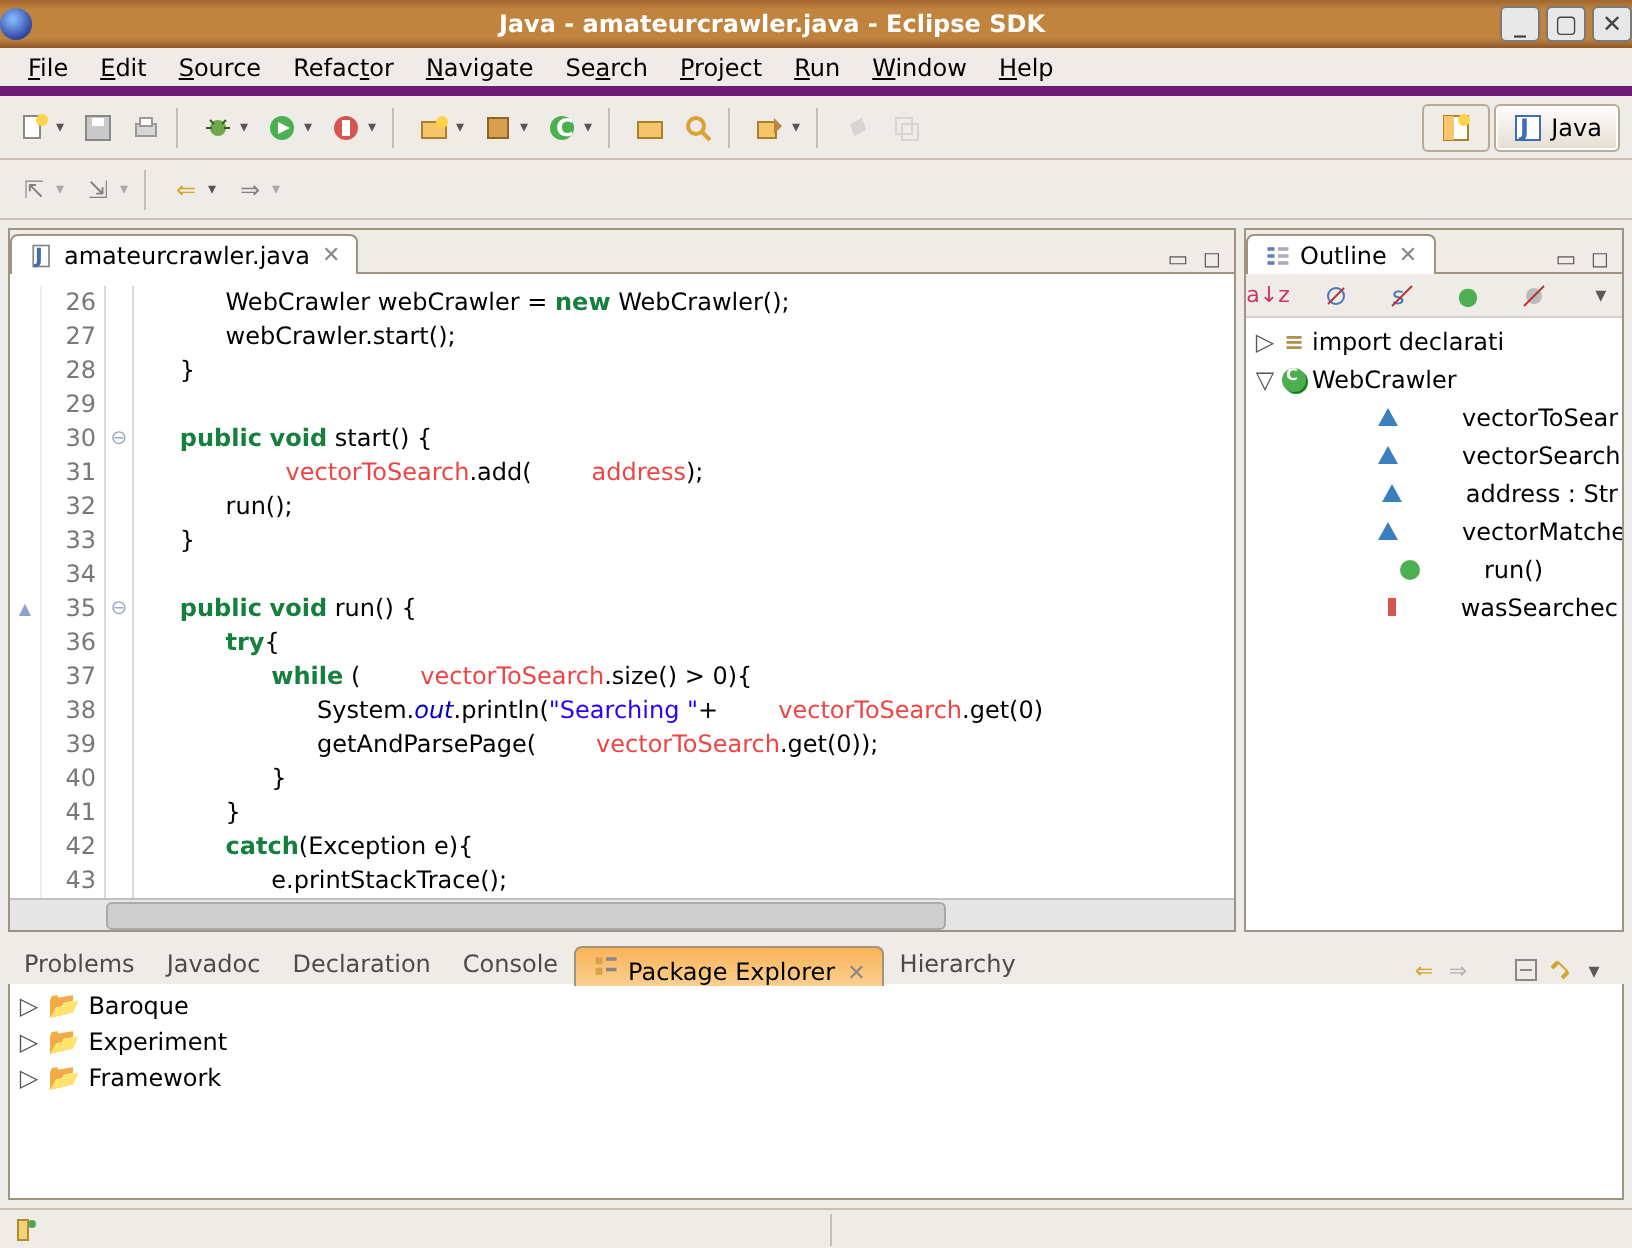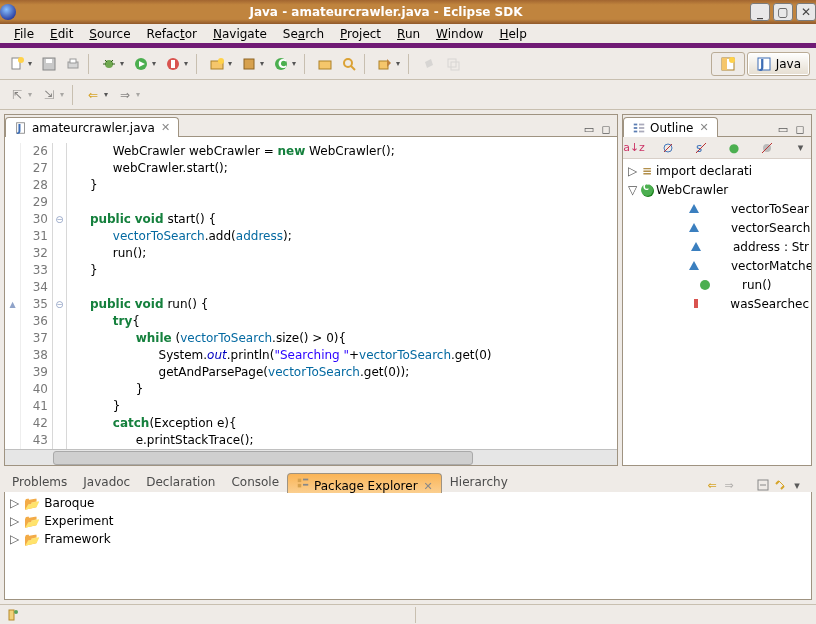--- a/index.html
+++ b/index.html
@@ -50,21 +50,21 @@
 .editor-body { flex: 1; display: flex; overflow: hidden; position: relative; font-family: "DejaVu Sans Mono", monospace; font-size: 12px; align-items: flex-end; }
 .gutter-ann { width: 16px; background: #fff; border-right: 1px solid #eee; }
 .gutter-ln { width: 32px; background: #fff; color: #787878; text-align: right; padding-right: 4px; border-right: 1px solid #d8d8d8; }
 .gutter-fold { width: 14px; background: #fff; border-right: 1px solid #d8d8d8; }
 .code { flex: 1; background: #fff; white-space: pre; overflow: hidden; color: #000; }
 .code-line, .ln, .fold, .ann { height: 17px; line-height: 17px; }
 .fold-mark::before { content: "⊖"; color: #9aa9c9; font-size: 10px; display: block; text-align: center; }
 .ann-mark::before { content: "▲"; color: #8fa3c9; font-size: 8px; display: block; text-align: center; }
 .kw { color: #15803d; font-weight: bold; }
 .str { color: #2a00ff; }
-.mfld { color: #0369a1; }
+.mfld { color: #ef4444; margin-left: 30px; }
 .sfld { color: #0000c0; font-style: italic; }
 .editor-hscroll { height: 16px; background: #e6e6e6; border-top: 1px solid #c0c0c0; display: flex; }
 .hsb-track { flex: 1; position: relative; }
 .hsb-thumb { position: absolute; height: 14px; top: 1px; background: #cfcfcf; border: 1px solid #a9a9a9; border-radius: 3px; }
 .editor-vscroll { width: 16px; background: #e6e6e6; border-left: 1px solid #c0c0c0; position: relative; }
 .vsb-thumb { position: absolute; width: 14px; left: 1px; background: #cfcfcf; border: 1px solid #a9a9a9; border-radius: 3px; }
 
 
 .tree { flex: 1; background: #fff; overflow: hidden; padding: 2px; }
 .tree-row { display: flex; align-items: center; height: 19px; gap: 3px; padding-left: 2px; white-space: nowrap; }

